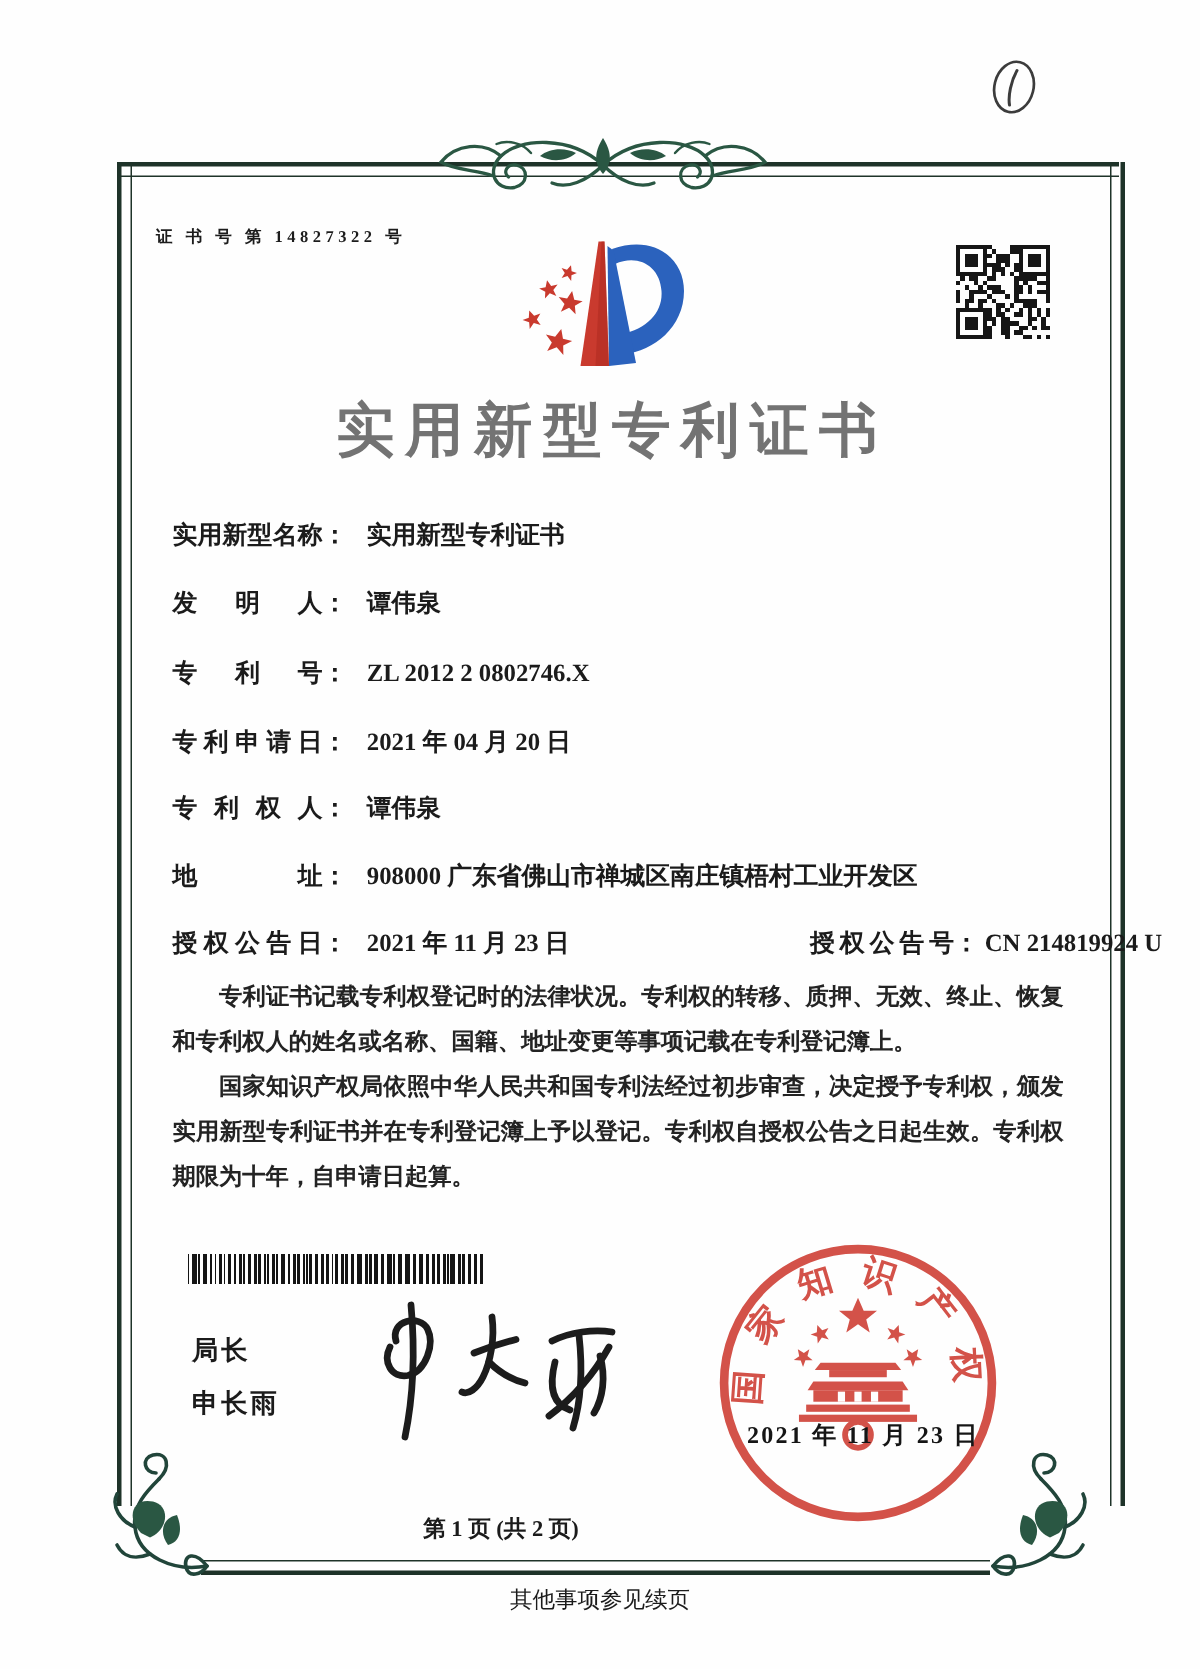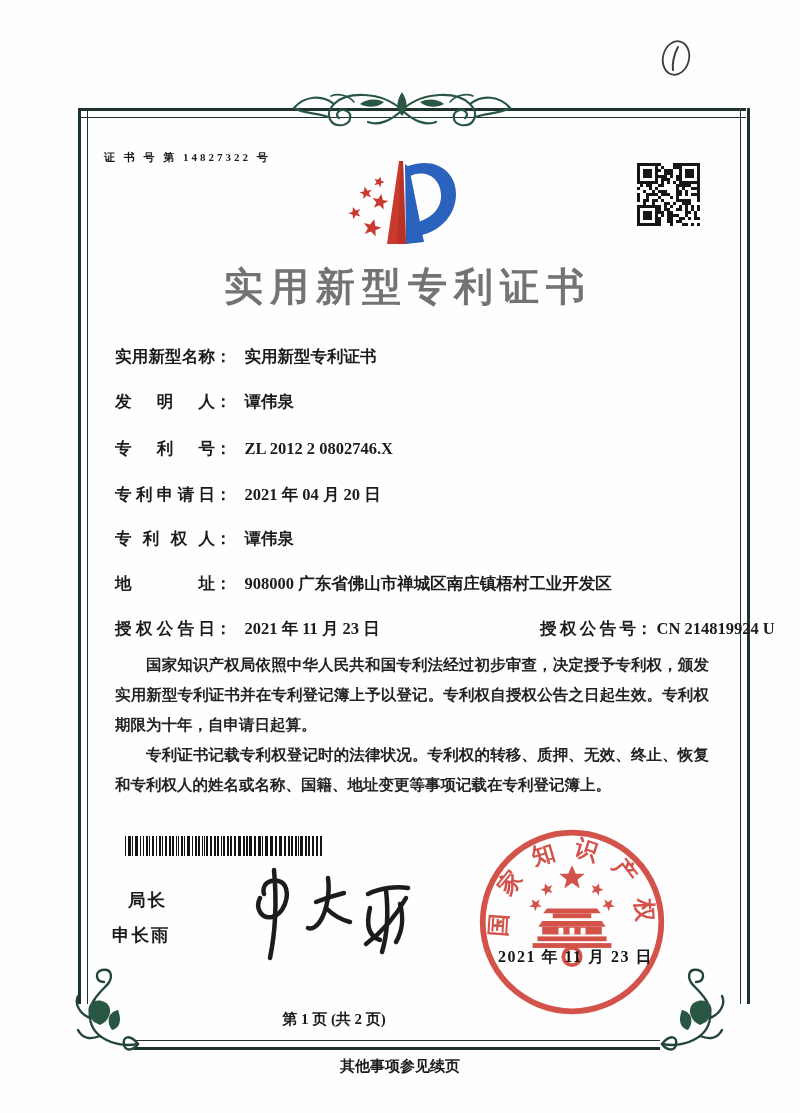--- a/index.html
+++ b/index.html
@@ -30,27 +30,27 @@
   .grant-group .flabel{width:96px;}
   .grant-group .fvalue{margin-left:4px;}
 
   
   #body-text{position:absolute;left:115px;top:650px;width:594px;font-size:15.5px;font-weight:600;line-height:30px;text-align:justify;color:#232323;}
   #body-text p{margin:0;text-indent:2em;}
 
   
   #barcode{position:absolute;left:125px;top:836px;}
   #director-title{position:absolute;left:128px;top:888px;font-size:17.5px;font-weight:600;letter-spacing:2px;text-align:center;}
-  #director-name{position:absolute;left:112px;top:923px;font-size:17.5px;font-weight:600;letter-spacing:2px;}
+  #director-name{position:absolute;left:128px;top:923px;font-size:17.5px;font-weight:600;letter-spacing:2px;}
   #signature{position:absolute;left:230px;top:864px;}
   #seal{position:absolute;left:476px;top:826px;opacity:.93;}
   #seal-date{position:absolute;left:498px;top:947px;width:170px;font-size:16px;font-weight:700;letter-spacing:1.5px;color:#151515;}
 
   #page-number{position:absolute;left:0;top:1010px;width:668px;text-align:center;font-size:15px;font-weight:600;}
-  #continuation-note{position:absolute;left:0;top:1057px;width:800px;text-align:center;font-size:15px;font-weight:700;}
+  #continuation-note{position:absolute;left:0;top:1057px;width:800px;text-align:center;font-size:15px;font-weight:400;}
 </style>
 </head>
 <body>
 
 <div id="page">
 
   <div id="frame-top" class="frame-seg"></div>
   <div id="frame-left" class="frame-seg"></div>
   <div id="frame-right" class="frame-seg"></div>
   <div id="frame-bottom" class="frame-seg"></div>
@@ -432,22 +432,22 @@
           <span>授</span>
           <span>权</span>
           <span>公</span>
           <span>告</span>
           <span>号</span>
         </span><span>：</span><span class="fvalue">CN 214819924 U</span>
     </span>
   </div>
 
   <div id="body-text">
+    <p>专利证书记载专利权登记时的法律状况。专利权的转移、质押、无效、终止、恢复和专利权人的姓名或名称、国籍、地址变更等事项记载在专利登记簿上。</p>
     <p>国家知识产权局依照中华人民共和国专利法经过初步审查，决定授予专利权，颁发实用新型专利证书并在专利登记簿上予以登记。专利权自授权公告之日起生效。专利权期限为十年，自申请日起算。</p>
-    <p>专利证书记载专利权登记时的法律状况。专利权的转移、质押、无效、终止、恢复和专利权人的姓名或名称、国籍、地址变更等事项记载在专利登记簿上。</p>
   </div>
 
   <svg id="barcode" width="202" height="20" viewBox="0 0 202 20" style="shape-rendering:crispEdges">
       <rect x="0" y="0" width="1" height="20" fill="#141414"></rect>
       <rect x="3" y="0" width="3" height="20" fill="#141414"></rect>
       <rect x="7" y="0" width="1" height="20" fill="#141414"></rect>
       <rect x="10" y="0" width="3" height="20" fill="#141414"></rect>
       <rect x="15" y="0" width="1" height="20" fill="#141414"></rect>
       <rect x="18" y="0" width="1" height="20" fill="#141414"></rect>
       <rect x="21" y="0" width="2" height="20" fill="#141414"></rect>

